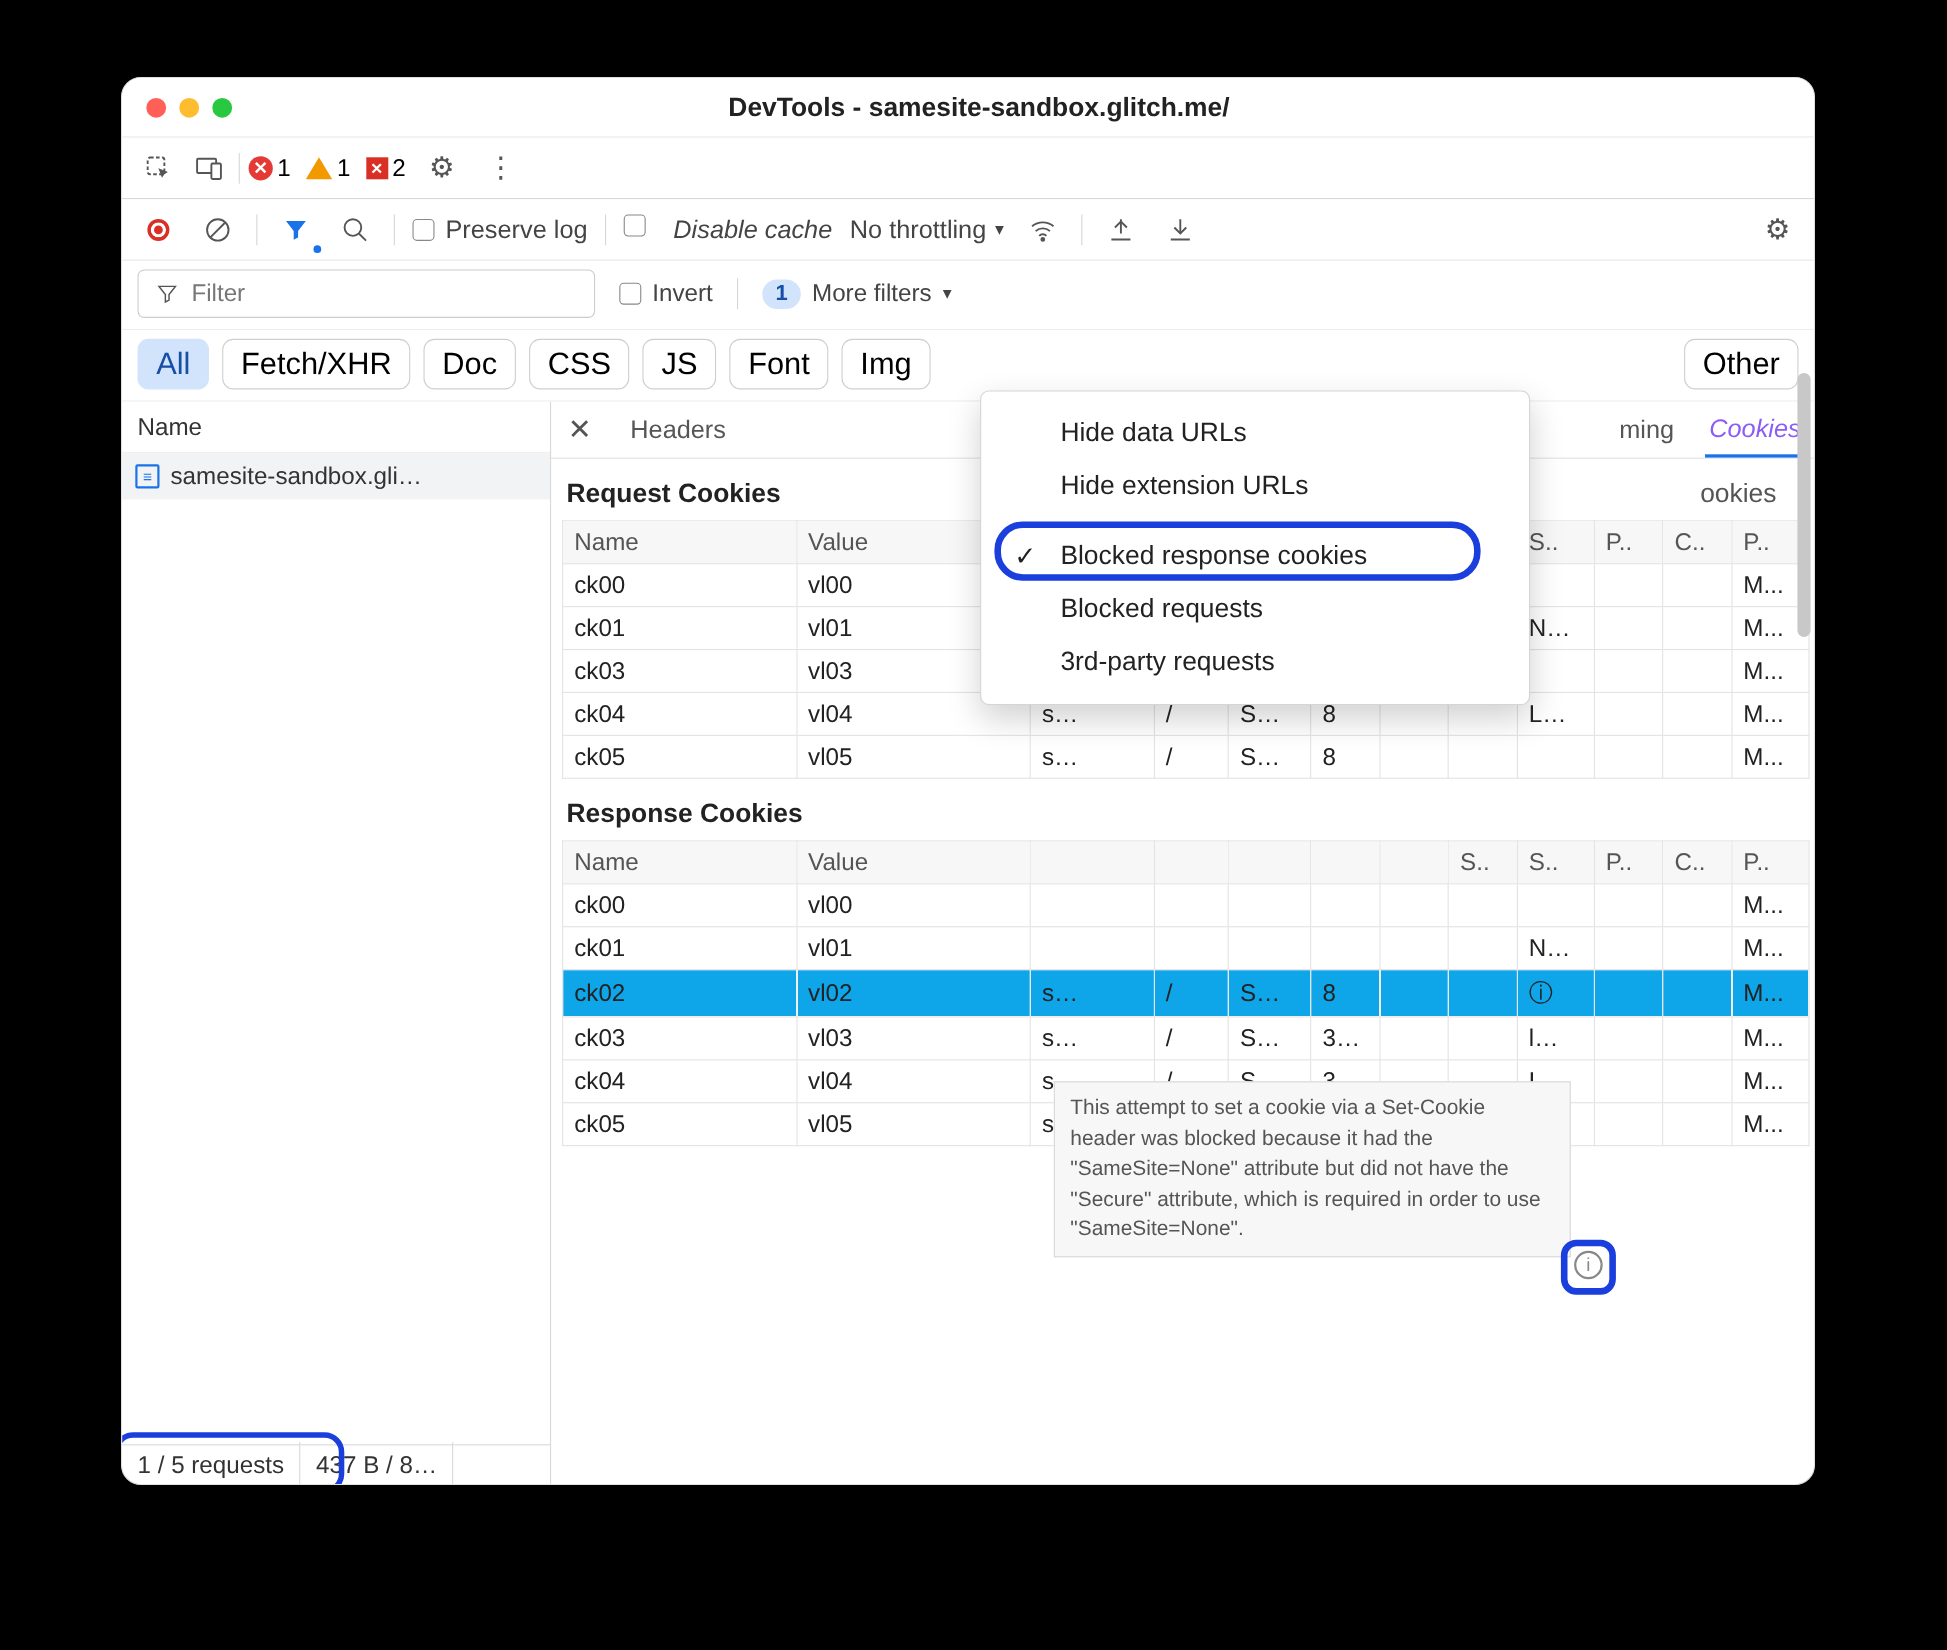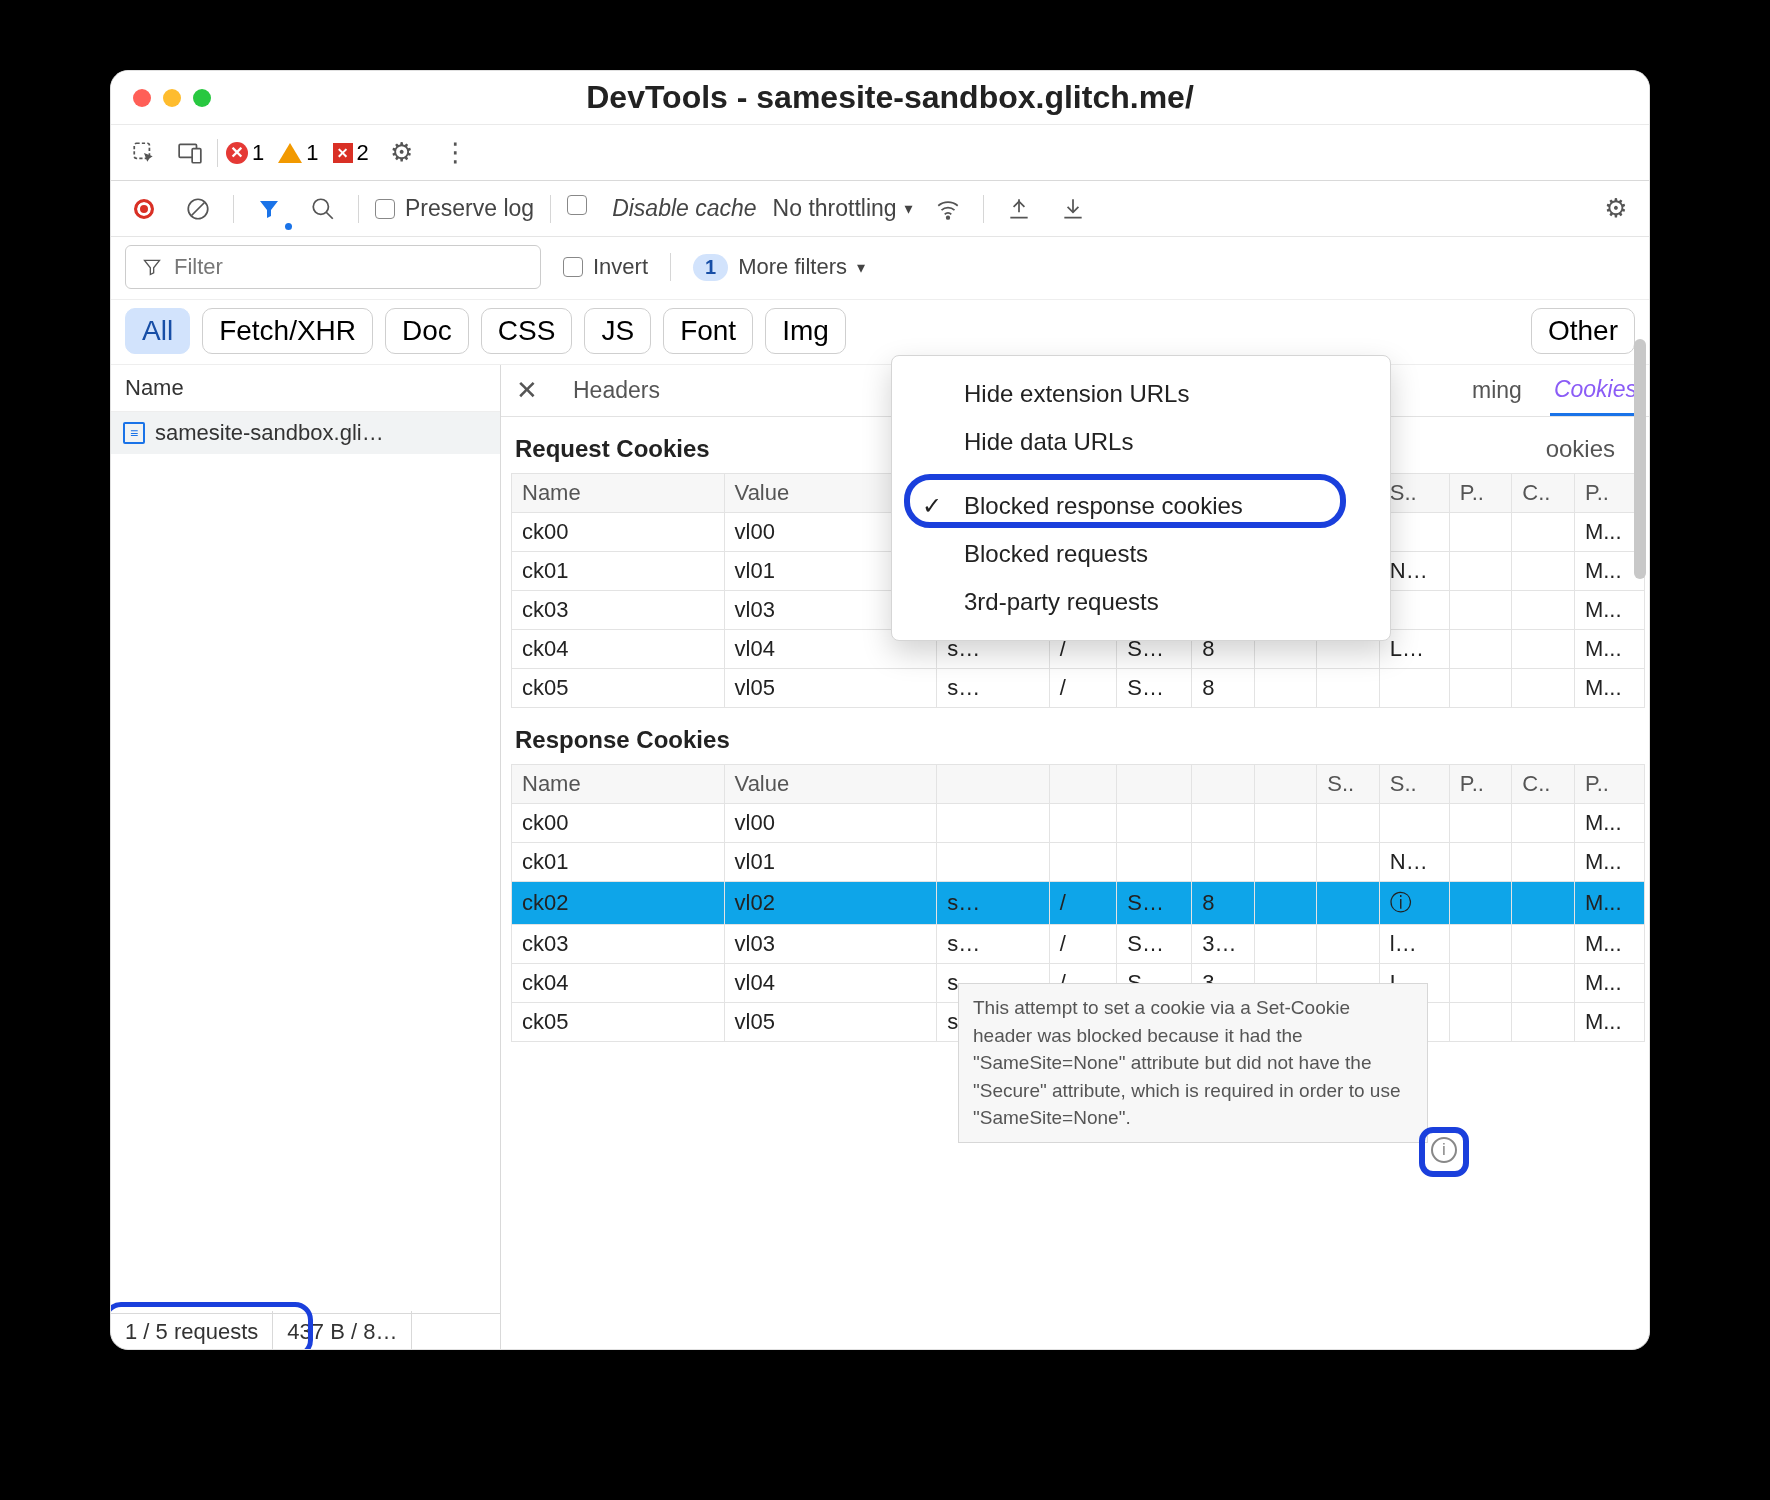--- a/index.html
+++ b/index.html
@@ -8,21 +8,21 @@
   .window {
     position:absolute; left:110px; top:70px; width:1540px; height:1280px;
     background:#fff; border-radius:18px; box-shadow:0 30px 60px rgba(0,0,0,.5);
     overflow:hidden; display:flex; flex-direction:column;
     border:1px solid #e0e0e0;
   }
   .titlebar { height:54px; background:#fff; display:flex; align-items:center; border-bottom:1px solid #eaeaea; }
   .traffic { display:flex; gap:12px; padding-left:22px; }
   .tl { width:18px; height:18px; border-radius:50%; }
   .tl.red { background:#ff5f57; } .tl.yel { background:#febc2e; } .tl.grn { background:#28c840; }
-  .title { flex:1; text-align:center; font-weight:600; font-size:32px; color:#222; padding-right:80px; }
+  .title { flex:1; text-align:center; font-weight:600; font-size:24px; color:#222; padding-right:80px; }
   .tabs-row { height:56px; display:flex; align-items:center; border-bottom:1px solid #d9d9d9; padding:0 14px; gap:8px; }
   .icon-btn { width:38px; height:38px; display:flex; align-items:center; justify-content:center; color:#555; }
   .tabs { display:flex; gap:34px; margin-left:24px; font-size:24px; color:#333; flex:1; align-items:center; }
   .tab { padding:10px 4px; }
   .tab.active { color:#1a73e8; border-bottom:3px solid #1a73e8; }
   .status-icons { display:flex; align-items:center; gap:14px; font-size:22px; }
   .badge { display:flex; align-items:center; gap:4px; }
   .circ { width:22px; height:22px; border-radius:50%; display:flex; align-items:center; justify-content:center; color:#fff; font-size:16px; font-weight:700; }
   .circ.red { background:#e53935; } 
   .tri { width:0; height:0; border-left:12px solid transparent; border-right:12px solid transparent; border-bottom:20px solid #f29900; }
@@ -468,22 +468,22 @@
                 <td></td>
                 <td></td>
                 <td>M...</td>
               </tr>
             </tbody>
         </table>
       </div>
     </div>
 
     <div class="dropdown">
+      <div class="dd-item">Hide data URLs</div>
       <div class="dd-item">Hide extension URLs</div>
-      <div class="dd-item">Hide data URLs</div>
       <div class="dd-sep"></div>
       <div class="dd-item checked">Blocked response cookies</div>
       <div class="dd-highlight" style="top:118px;"></div>
       <div class="dd-item">Blocked requests</div>
       <div class="dd-item">3rd-party requests</div>
     </div>
 
     <div class="tooltip">This attempt to set a cookie via a Set-Cookie header was blocked because it had the "SameSite=None" attribute but did not have the "Secure" attribute, which is required in order to use "SameSite=None".</div>
     <div class="info-i">i</div>
     <div class="info-ring"></div>

